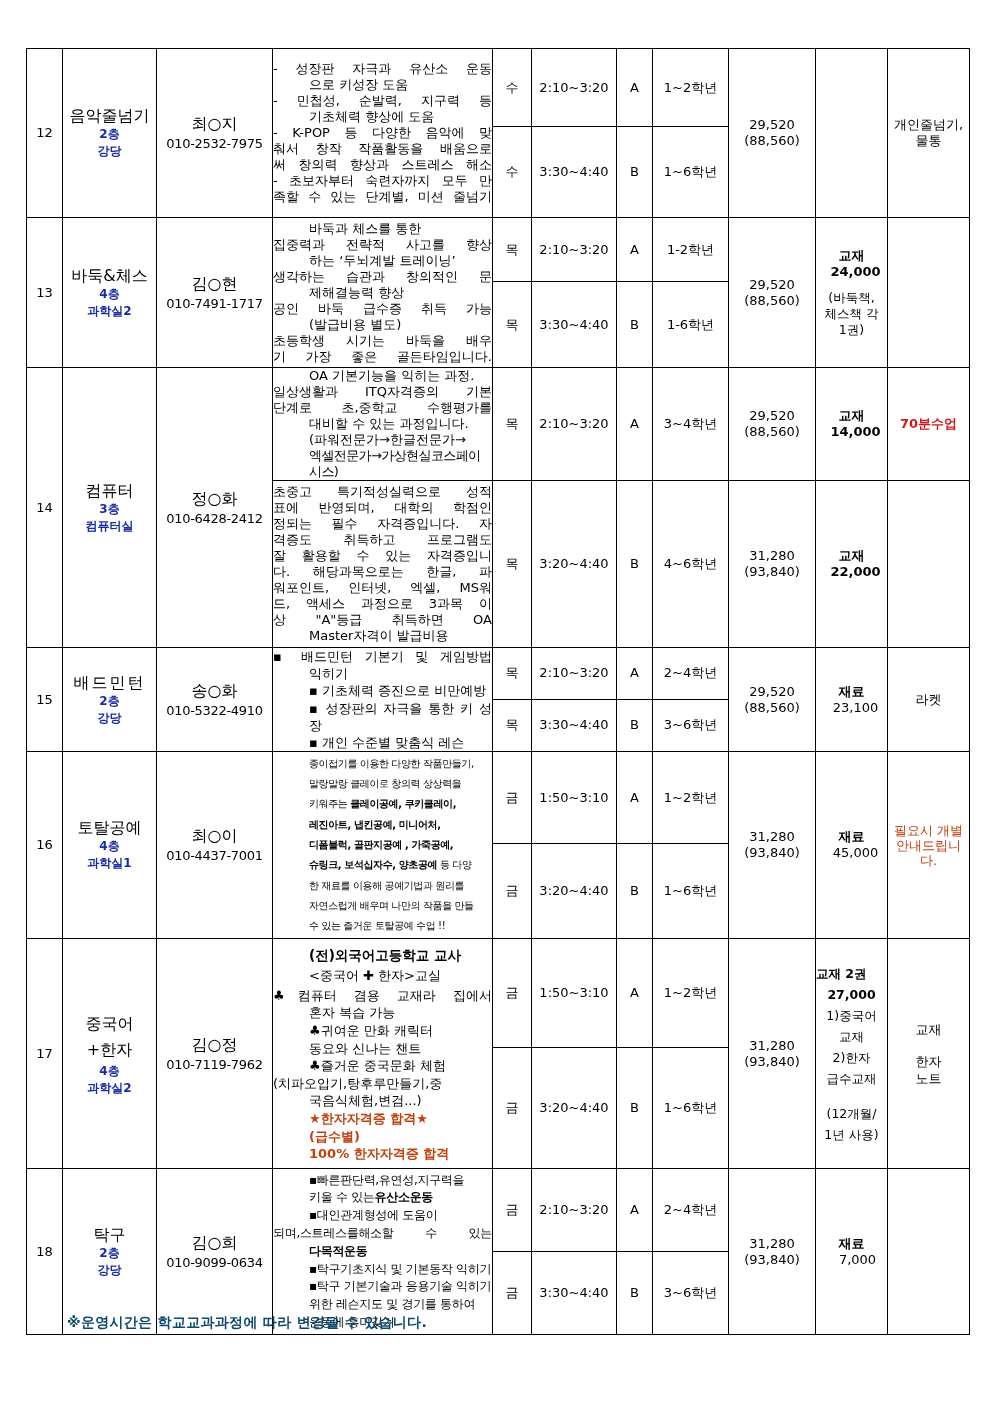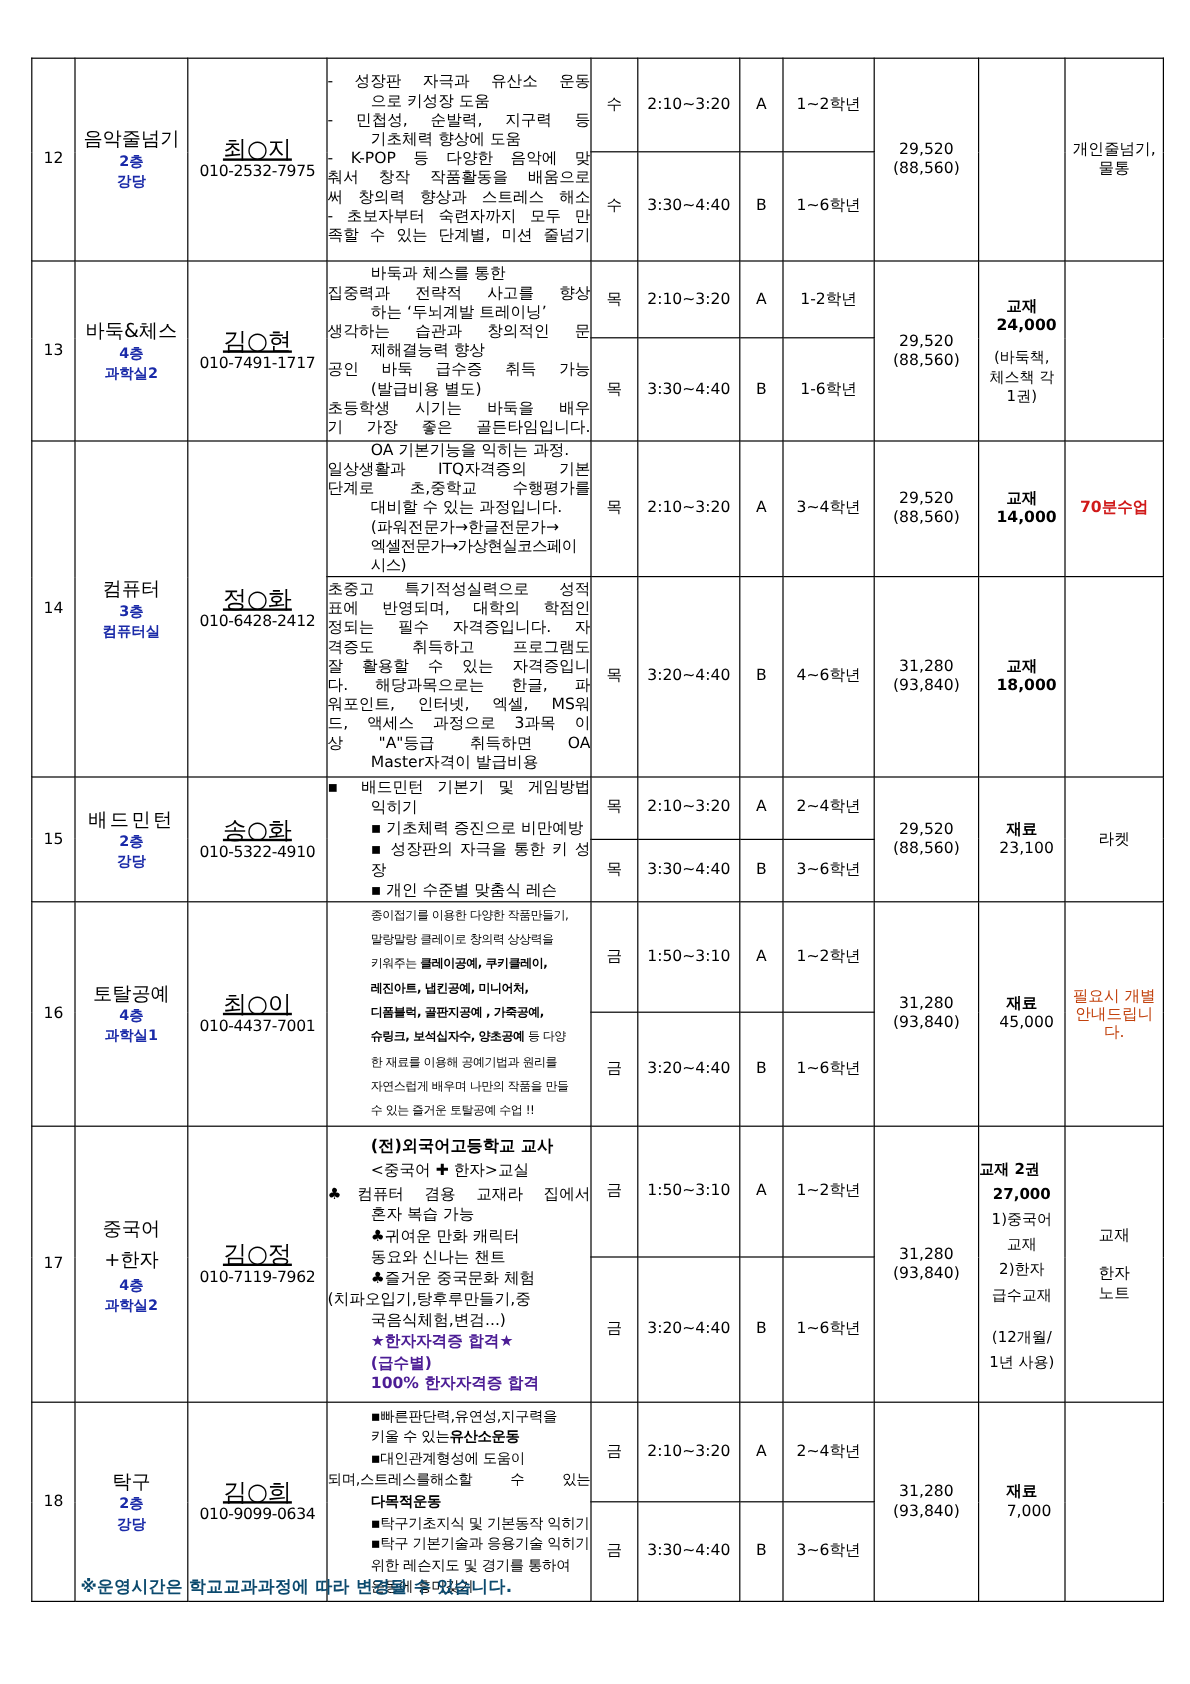--- a/index.html
+++ b/index.html
@@ -14,32 +14,32 @@
     padding: 0;
     vertical-align: middle;
     text-align: center;
     font-size: 13px;
     line-height: 16px;
     overflow: hidden;
   }
   td.no { font-size: 15px; }
   td.subj .name { font-size: 16px; line-height: 20px; display: block; }
   td.subj .loc { font-size: 12px; line-height: 17px; color: #1a2aa8; font-weight: bold; display: block; }
-  td.teacher .tname { font-size: 20px; display: block; line-height: 22px; text-decoration: underline; }
+  td.teacher .tname { font-size: 16px; display: block; line-height: 22px; }
   td.teacher .phone { font-size: 13px; display: block; line-height: 18px; letter-spacing: -0.3px; }
   td.desc {
     text-align: left; vertical-align: top;
     padding: 1px 3px 1px 4px;
     font-size: 12.5px; line-height: 15.5px;
   }
   td.desc .ln { display: block; text-align: justify; text-align-last: justify; }
   td.desc .ln.nl { text-align-last: left; margin-left: 36px; }
   td.desc.loose18 { line-height: 18.8px; }
   .b { font-weight: bold; }
-  .red { color: #4c1d95; font-weight: bold; }
+  .red { color: #c2410c; font-weight: bold; }
   td.fee { font-size: 13.5px; line-height: 17px; }
   td.mat { text-align: left; padding-left: 3px; font-size: 13px; line-height: 16px; }
   td.mat .mlabel { font-weight: bold; display: block; }
   td.mat .mval { display: block; padding-left: 8px; }
   td.mat .mnote { display: block; font-size: 12.5px; text-align: center; }
   td.note { font-size: 13px; line-height: 16px; }
   td.note .rednote { color: #d01a1a; font-weight: bold; }
   .footer {
     position: absolute; left: 67px; top: 1314px;
     font-size: 14px; font-weight: bold; color: #0c4a6e;
@@ -200,21 +200,21 @@
     <td>목</td>
     <td>3:20~4:40</td>
     <td>B</td>
     <td>4~6학년</td>
     <td class="fee">
       <span>31,280</span><br>
       <span>(93,840)</span>
     </td>
     <td class="mat">
       <span class="mlabel">교재</span>
-      <span class="mval b">18,000</span>
+      <span class="mval b">22,000</span>
     </td>
     <td class="note"></td>
   </tr>
 
   <tr style="height:45px">
     <td class="no" rowspan="2">15</td>
     <td class="subj" rowspan="2">
       <span class="name" style="letter-spacing:2px">배드민턴</span>
       <span class="loc">2층</span>
       <span class="loc">강당</span>

